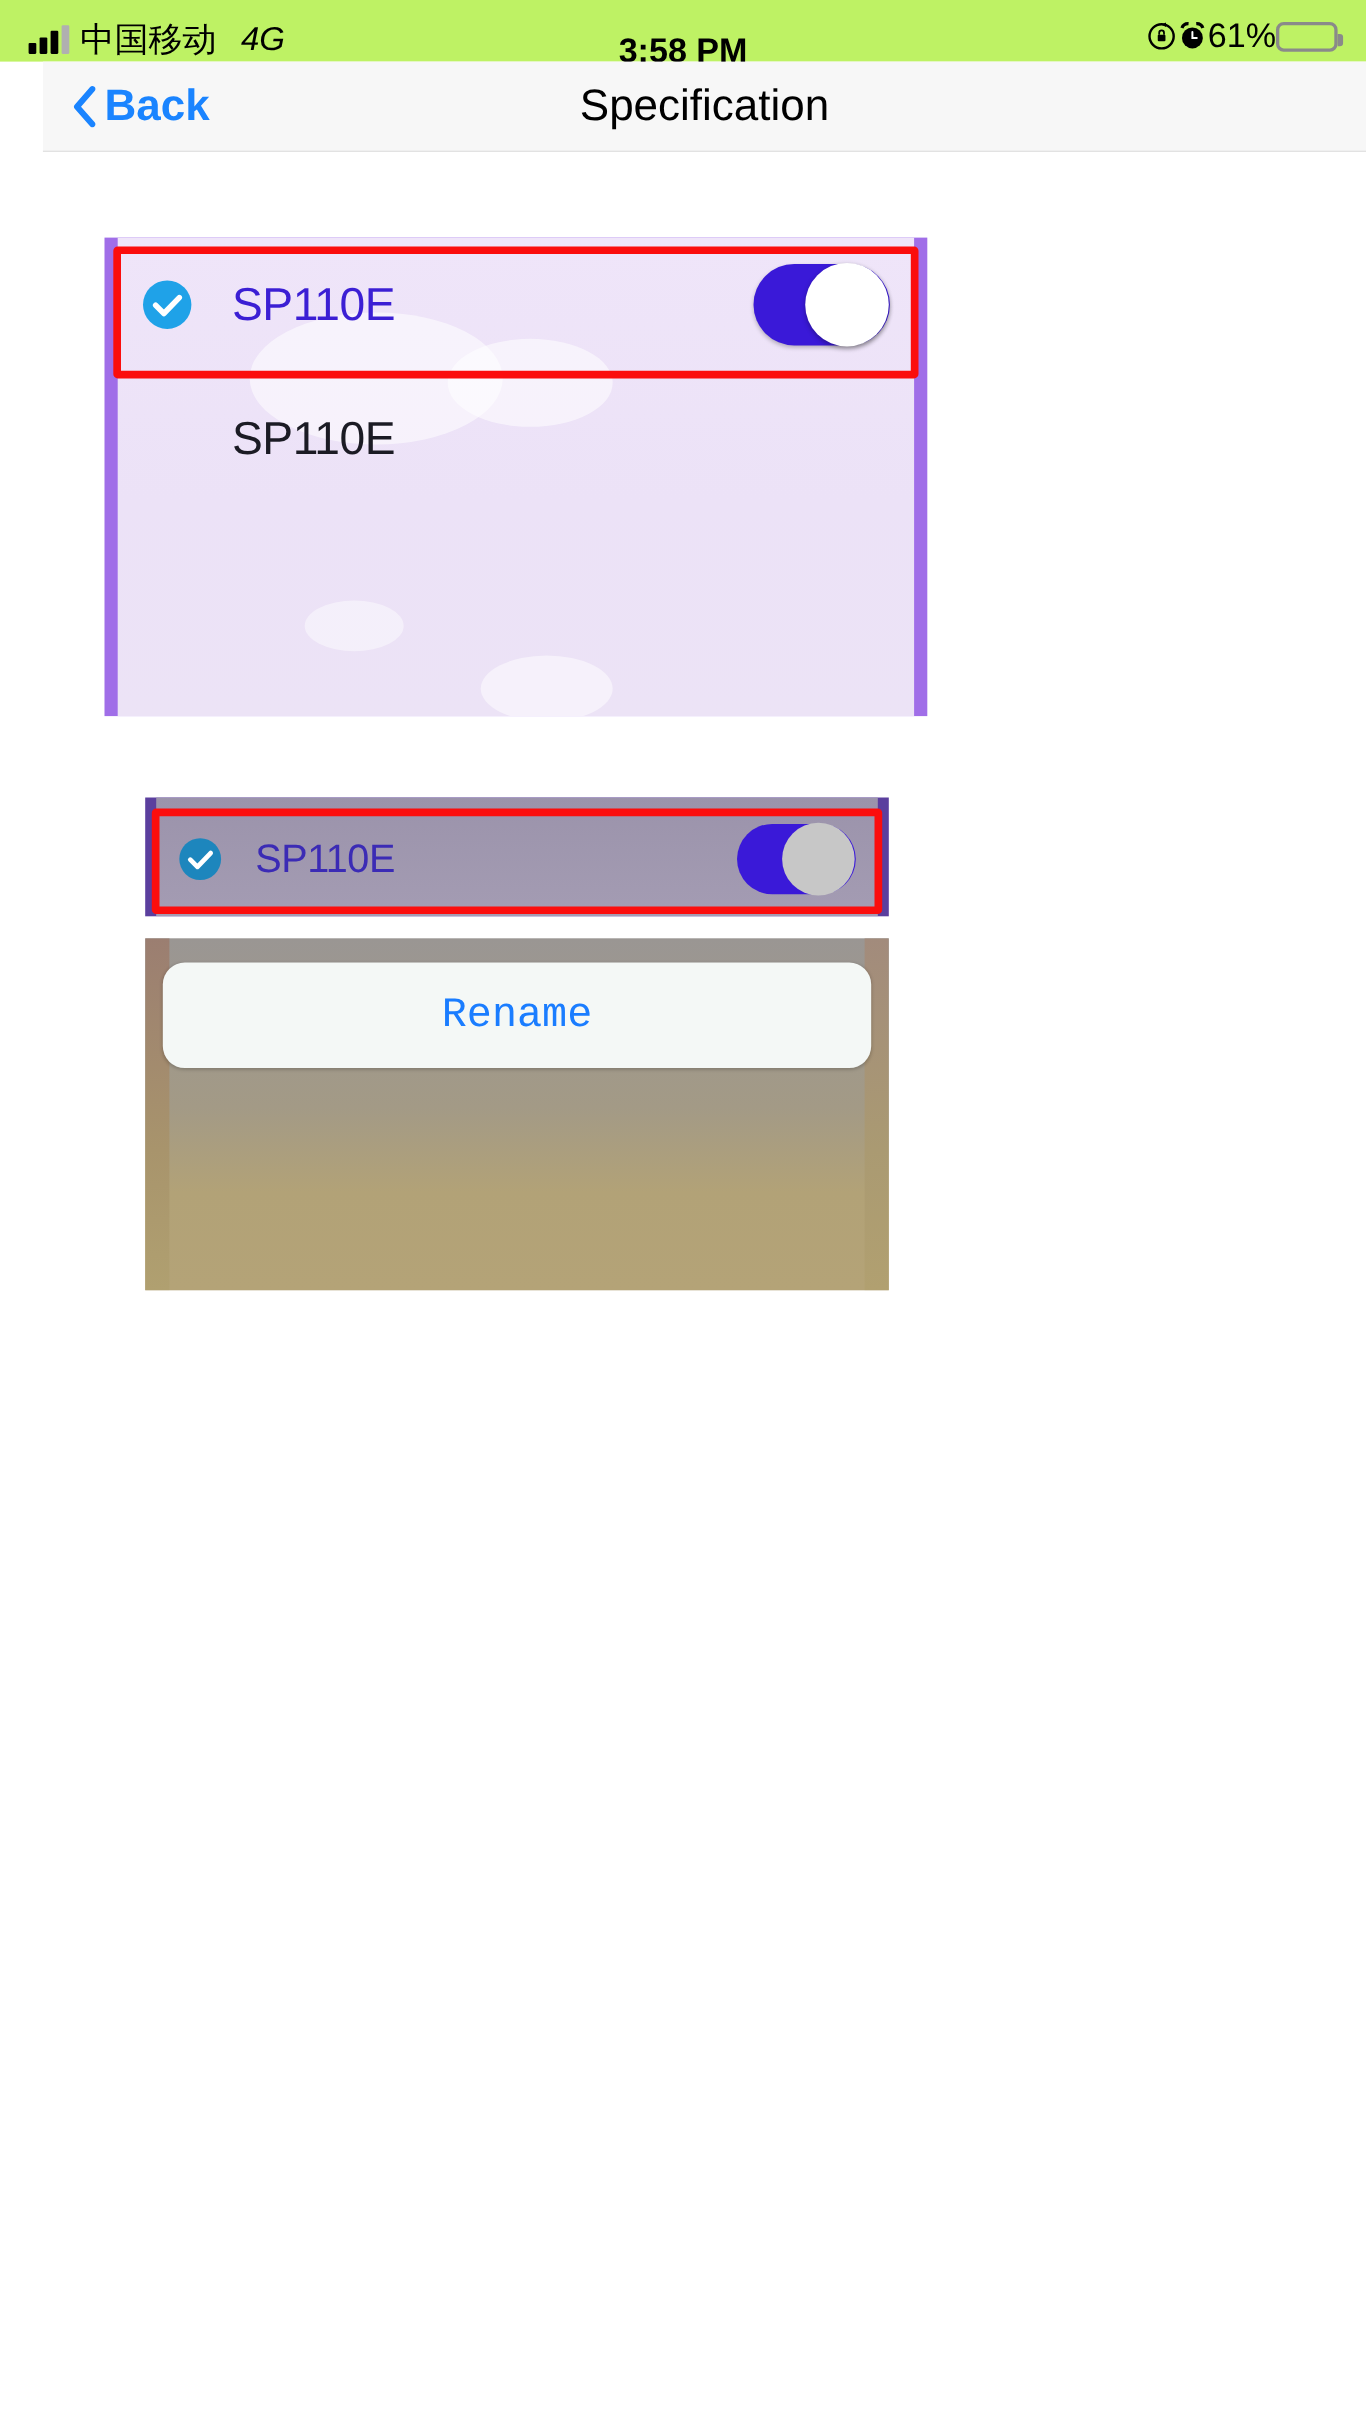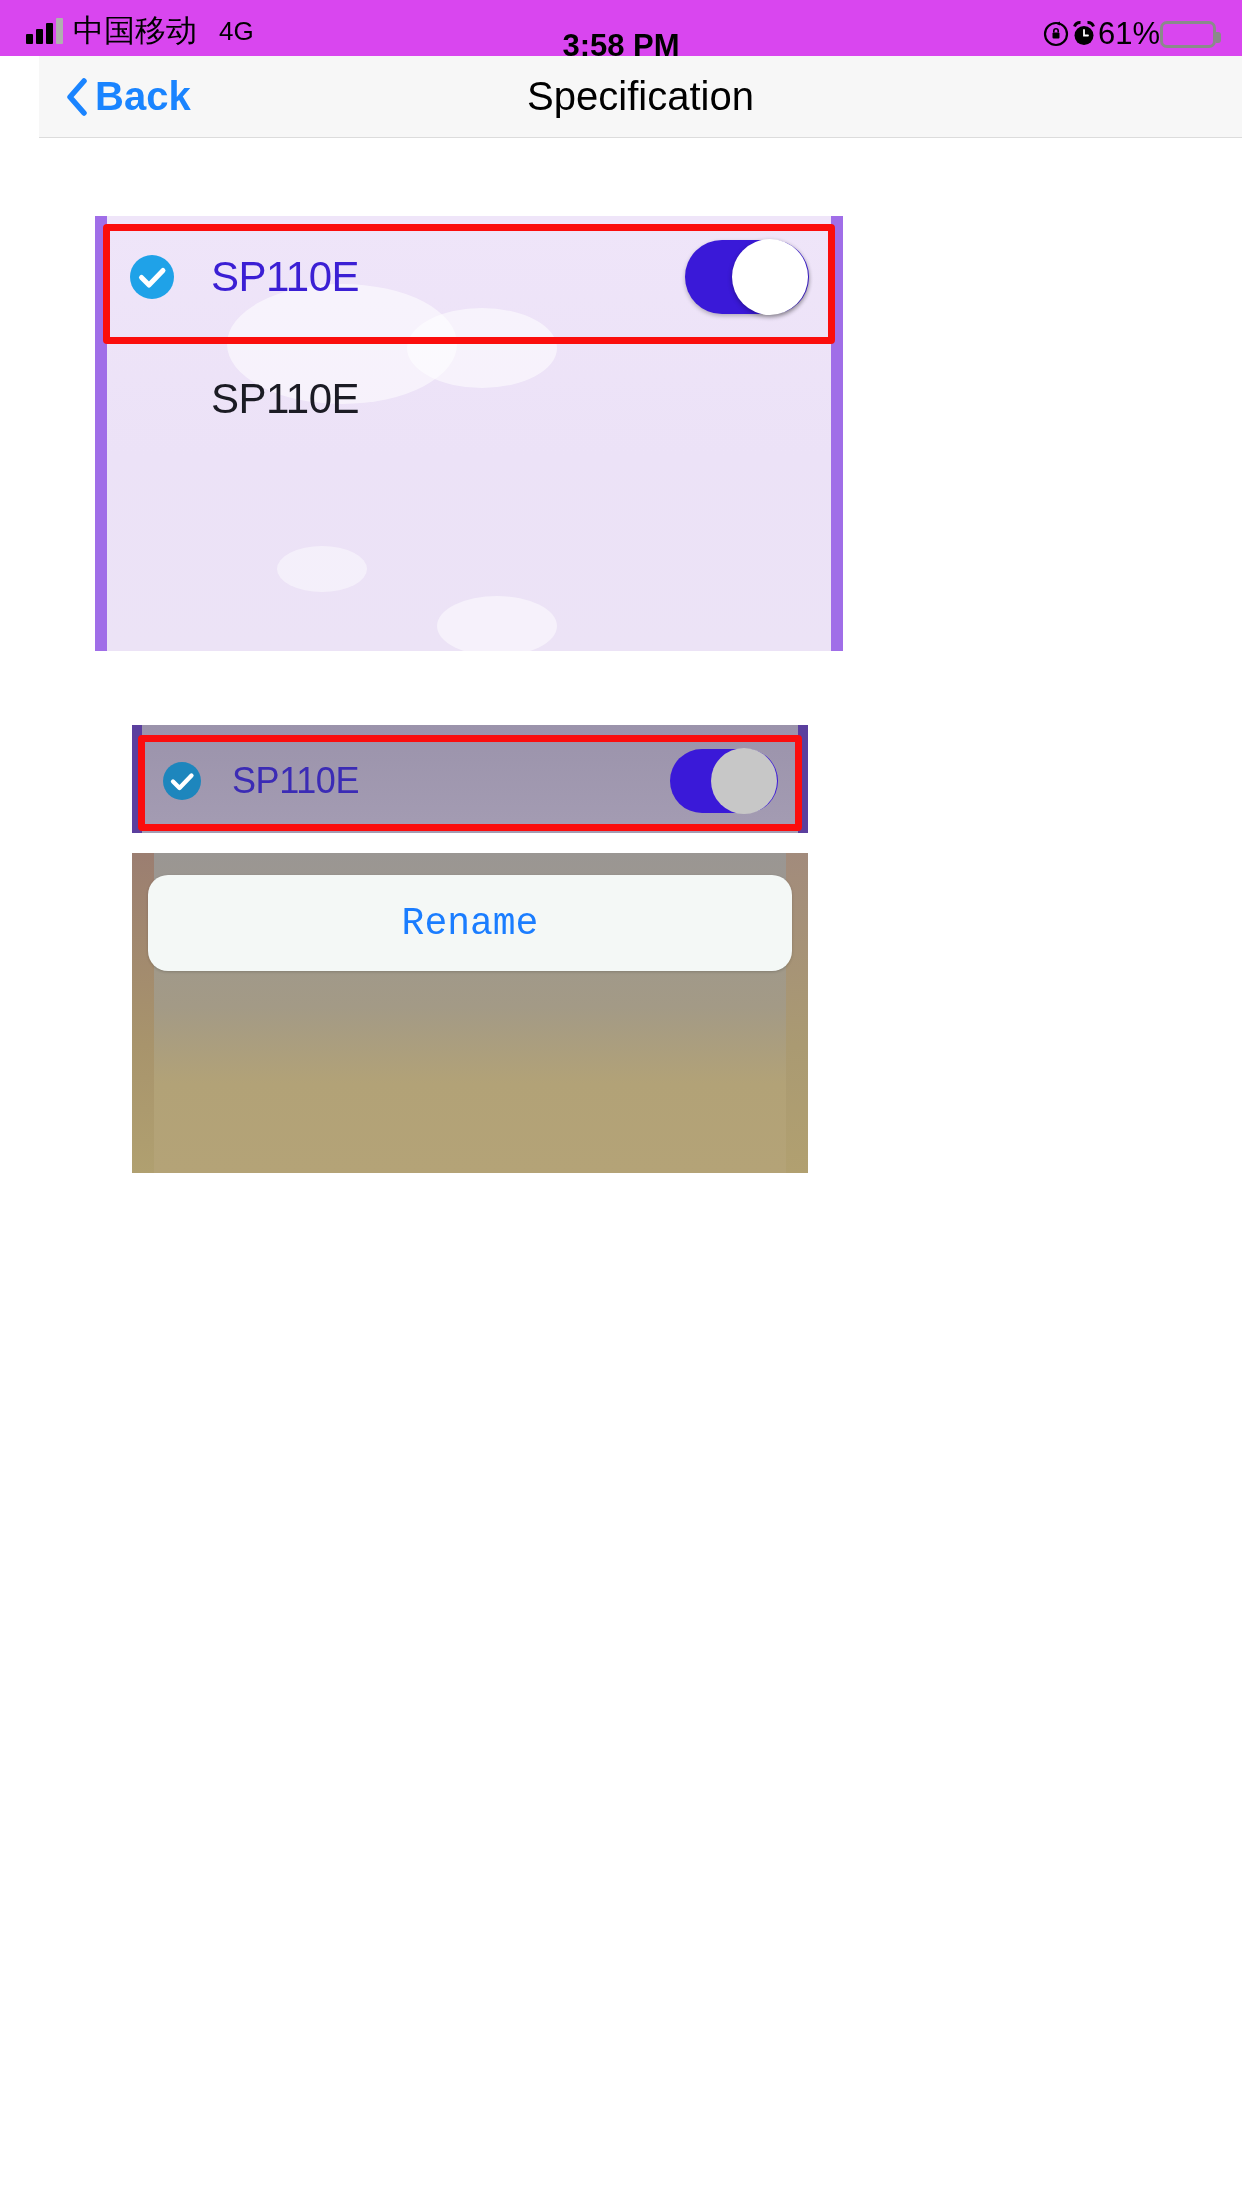--- a/index.html
+++ b/index.html
@@ -7,34 +7,34 @@
     width:1242px; height:2208px;
     background:#ffffff;
     font-family:"Liberation Sans", sans-serif;
     overflow:hidden;
   }
 
   
   .status-bar{
     position:relative;
     height:56px;
-    background:#d946ef;
+    background:#bef264;
     display:flex;
-    align-items:flex-end;
-    padding:4px 26px;
+    align-items:flex-start;
+    padding:15px 26px;
   }
   .sb-left{ display:flex; align-items:center; gap:10px; }
   .signal-bars{ display:flex; align-items:flex-end; gap:3px; height:26px; }
   .signal-bars i{ display:block; width:7px; background:#000; border-radius:1px; }
   .signal-bars i:nth-child(1){ height:10px; }
   .signal-bars i:nth-child(2){ height:15px; }
   .signal-bars i:nth-child(3){ height:21px; }
   .signal-bars i:nth-child(4){ height:26px; background:#b0b0b0; }
   .carrier{ font-size:31px; color:#000; letter-spacing:0px; }
-  .network{ font-size:26px; color:#000; margin-left:12px; }
+  .network{ font-size:30px; color:#000; margin-left:12px;font-style:italic; }
 
   .sb-center{
     position:absolute; left:0; right:0; top:0; bottom:0;
     display:flex; align-items:center; justify-content:center;
     pointer-events:none;
   }
   .clock{ font-size:31px; font-weight:bold; color:#000;margin-top:36px; }
 
   .sb-right{
     margin-left:auto;

